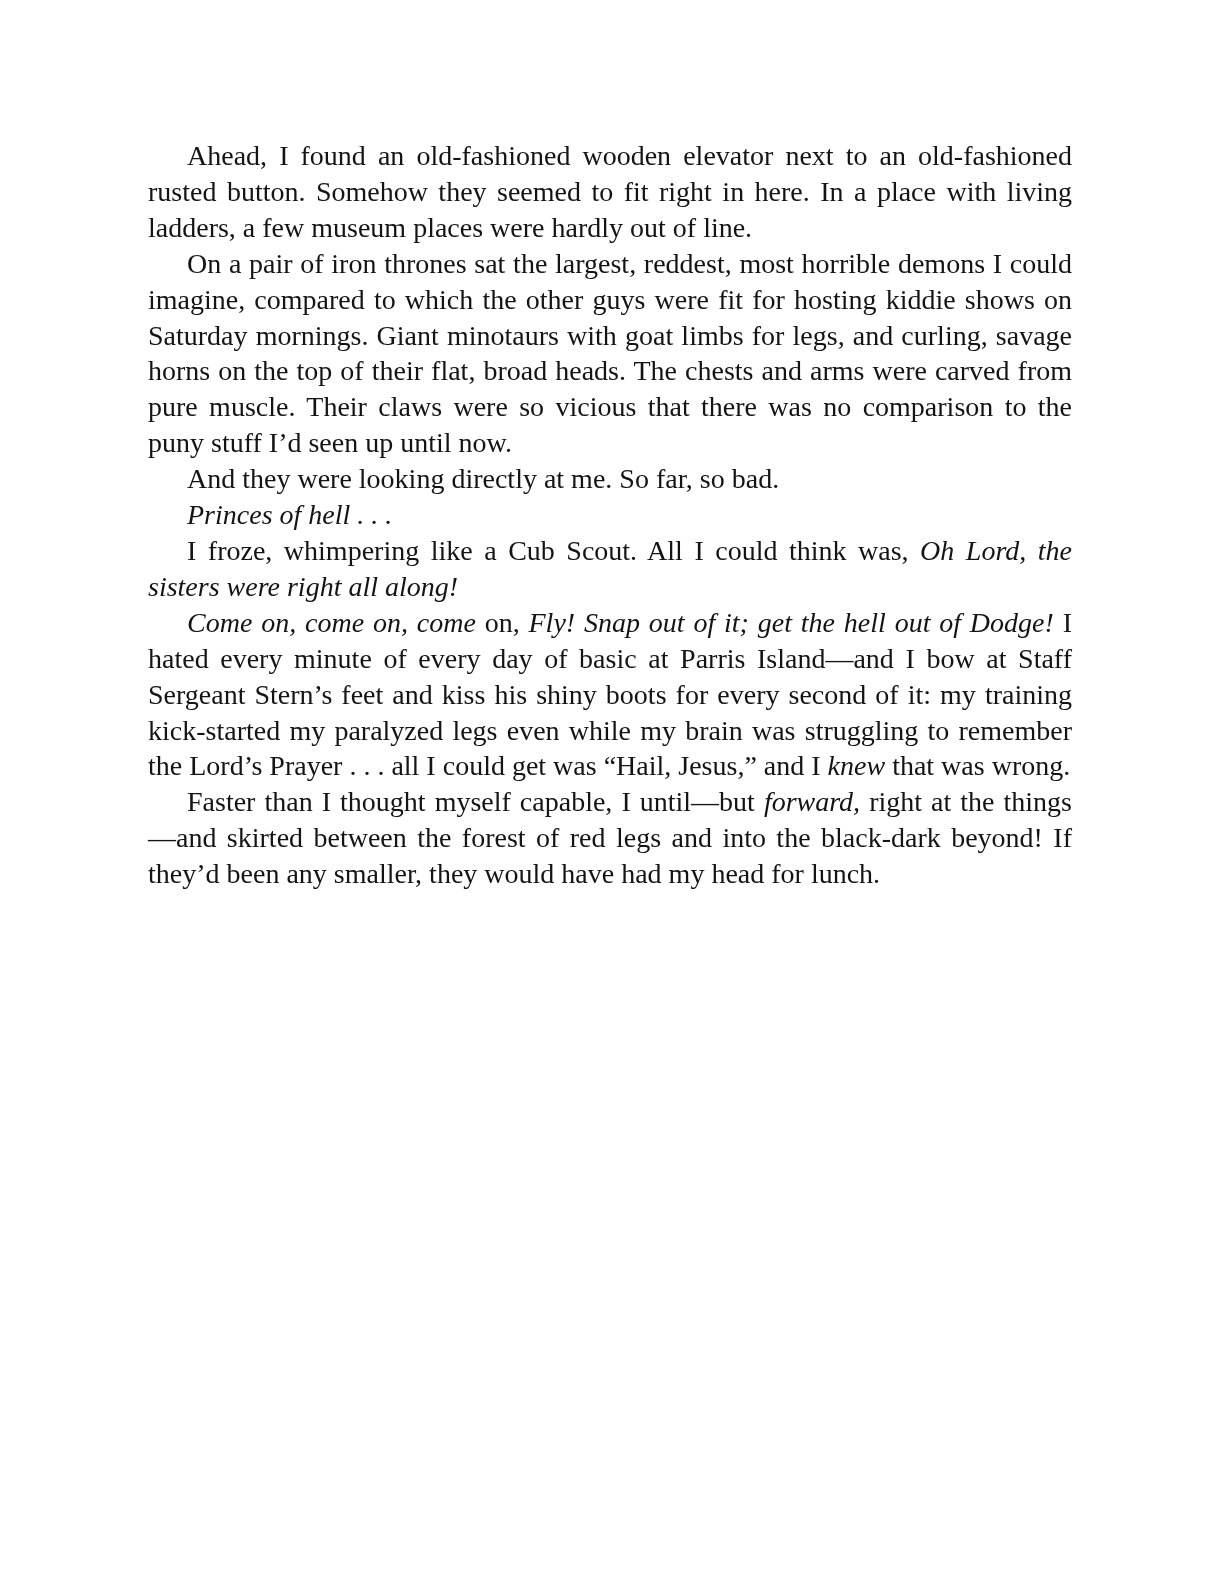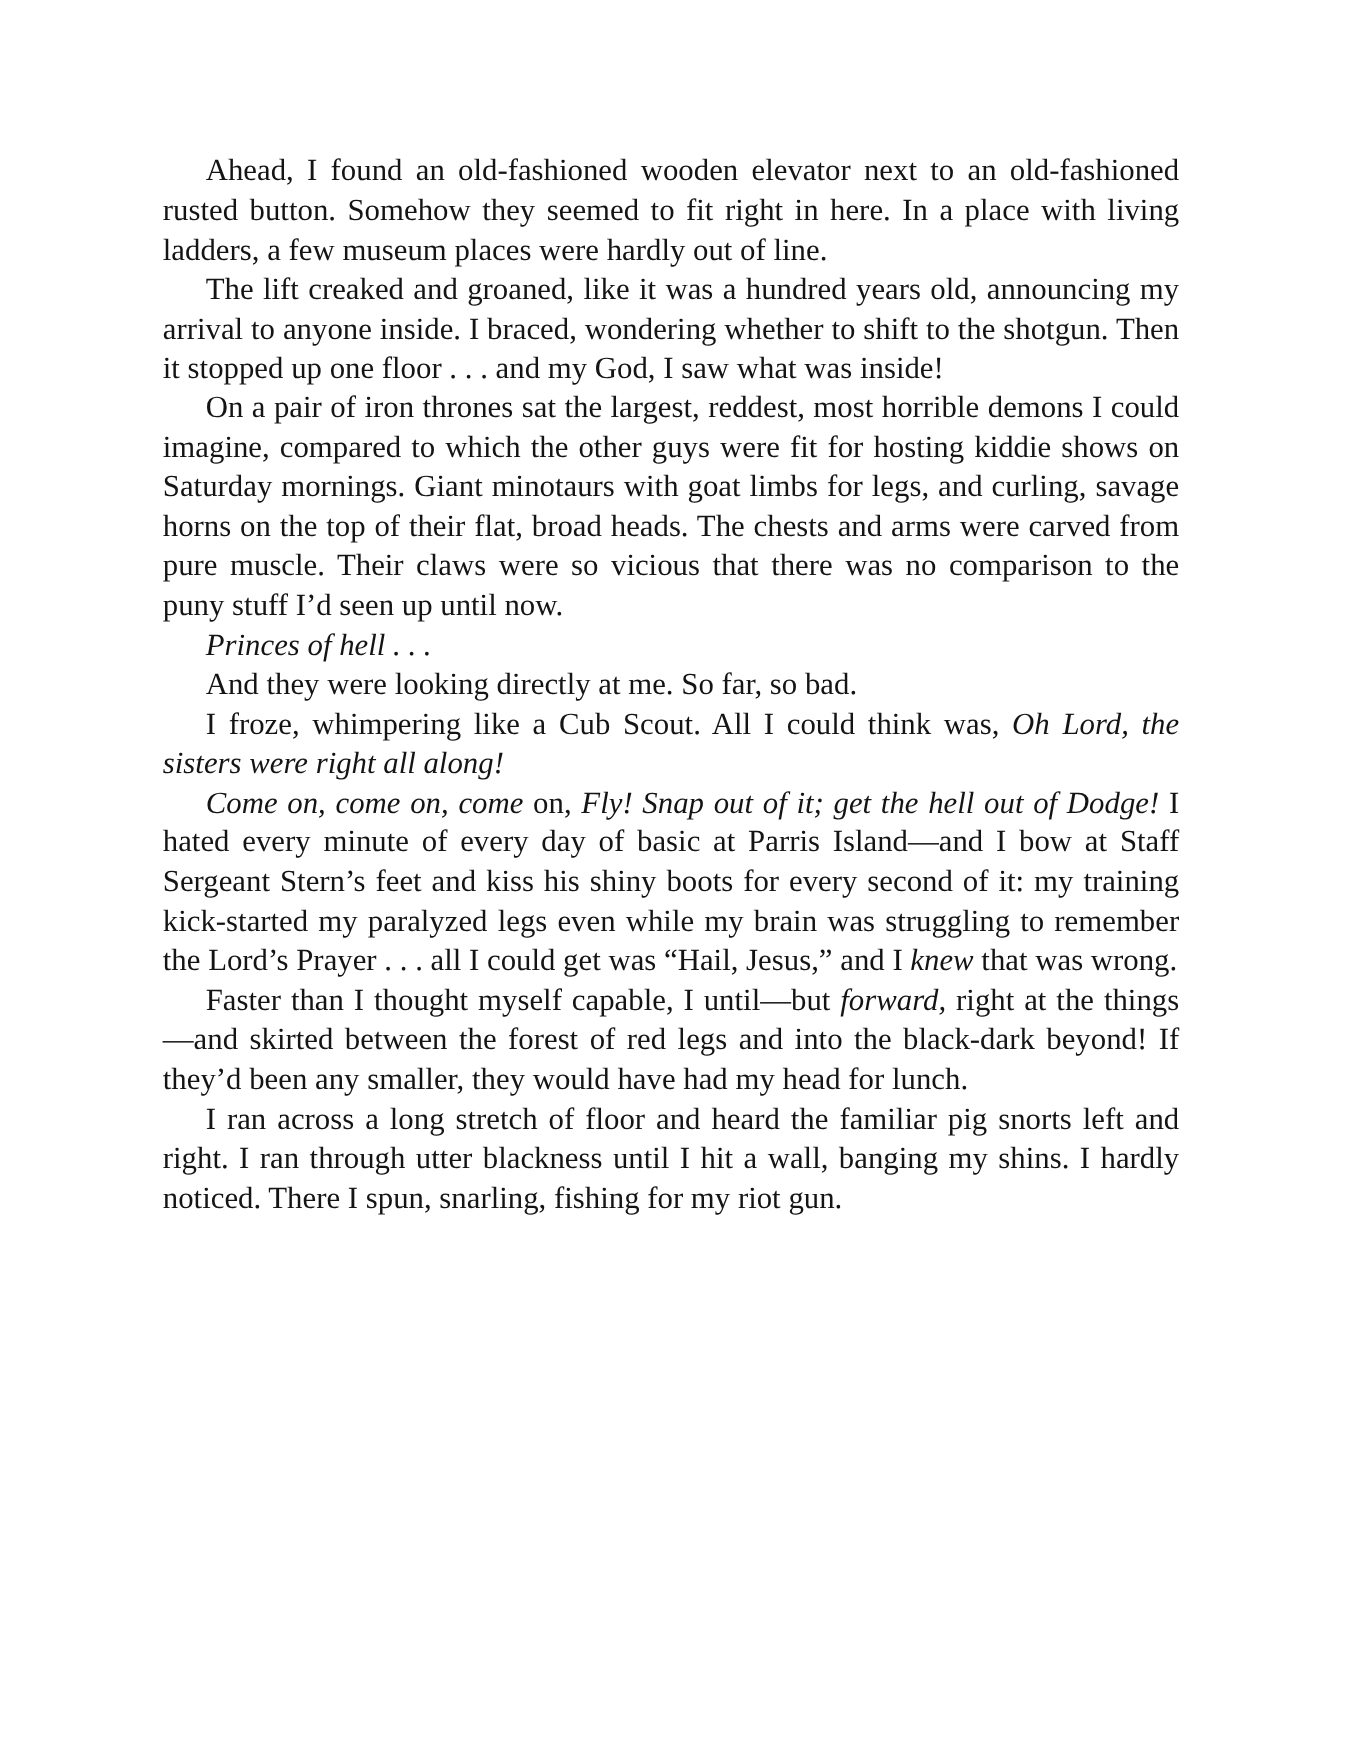--- a/index.html
+++ b/index.html
@@ -33,22 +33,20 @@
   .page-text em {
     font-style: italic;
   }
 </style>
 </head>
 <body>
 
 <div class="book-page">
   <div class="page-text">
       <p><span>Ahead, I found an old-fashioned wooden elevator next to an old-fashioned rusted button. Somehow they seemed to fit right in here. In a place with living ladders, a few museum places were hardly out of line.</span></p>
-      <p><span>The lift creaked and groaned, like it was a hundred years old, announcing my arrival to anyone inside. I braced, wondering whether to shift to the shotgun. Then it stopped up one floor . . . and my God, I saw what was inside!</span></p>
       <p><span>On a pair of iron thrones sat the largest, reddest, most horrible demons I could imagine, compared to which the other guys were fit for hosting kiddie shows on Saturday mornings. Giant minotaurs with goat limbs for legs, and curling, savage horns on the top of their flat, broad heads. The chests and arms were carved from pure muscle. Their claws were so vicious that there was no comparison to the puny stuff I’d seen up until now.</span></p>
+      <p><span>And they were looking directly at me. So far, so bad.</span></p>
       <p><em>Princes of hell . . .</em></p>
-      <p><span>And they were looking directly at me. So far, so bad.</span></p>
       <p><span>I froze, whimpering like a Cub Scout. All I could think was, </span><em>Oh Lord, the sisters were right all along!</em></p>
       <p><em>Come on, come on, come </em><span>on, </span><em>Fly! Snap out of it; get the hell out of Dodge! </em><span>I hated every minute of every day of basic at Parris Island—and I bow at Staff Sergeant Stern’s feet and kiss his shiny boots for every second of it: my training kick-started my paralyzed legs even while my brain was struggling to remember the Lord’s Prayer . . . all I could get was “Hail, Jesus,” and I </span><em>knew</em><span> that was wrong.</span></p>
       <p><span>Faster than I thought myself capable, I until—but </span><em>forward,</em><span> right at the things—and skirted between the forest of red legs and into the black-dark beyond! If they’d been any smaller, they would have had my head for lunch.</span></p>
-      <p><span>I ran across a long stretch of floor and heard the familiar pig snorts left and right. I ran through utter blackness until I hit a wall, banging my shins. I hardly noticed. There I spun, snarling, fishing for my riot gun.</span></p>
     </div>
 </div>
 
 </body></html>

